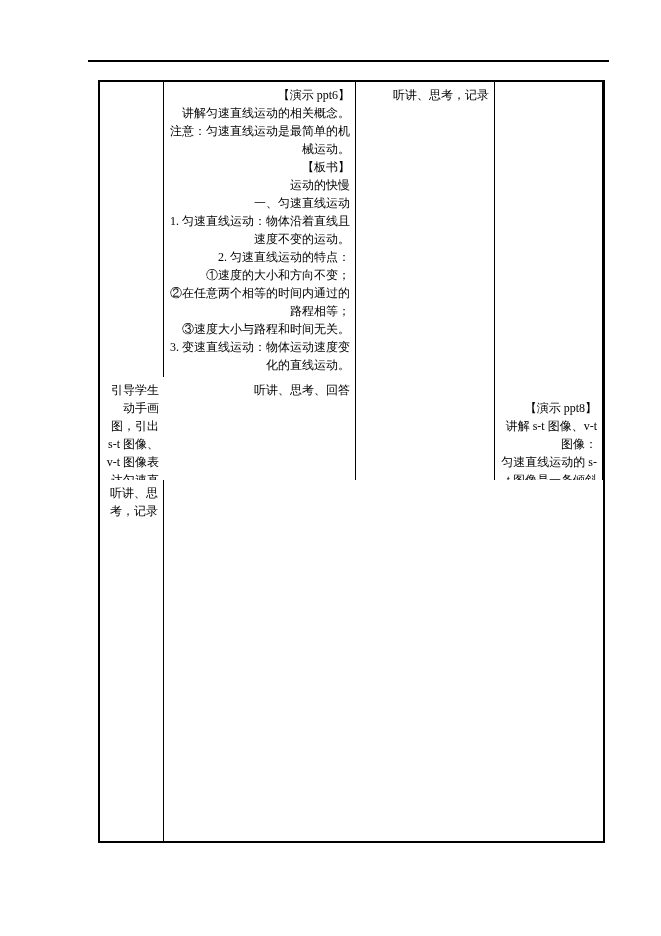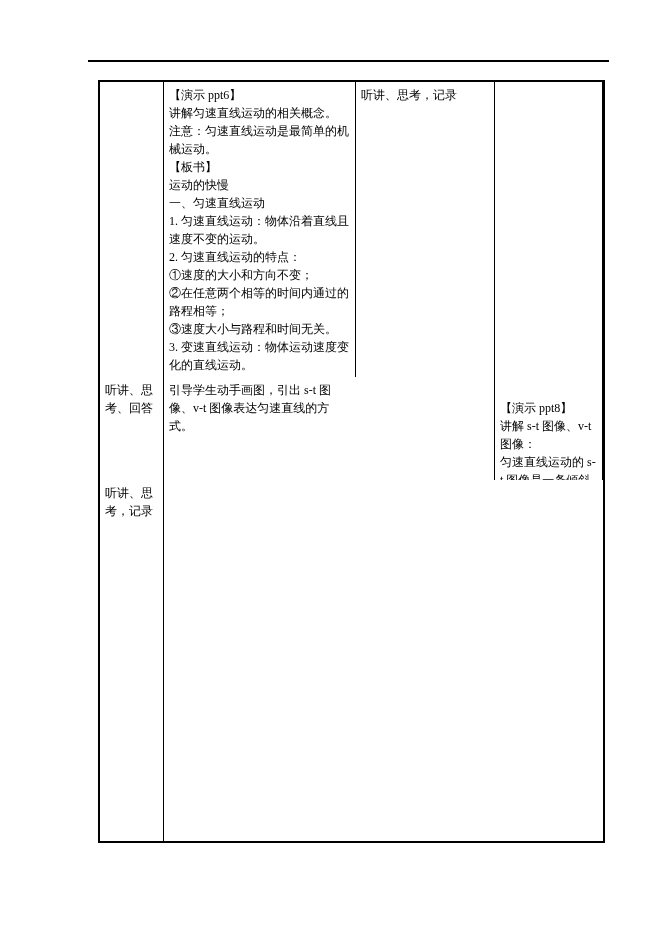--- a/index.html
+++ b/index.html
@@ -3,20 +3,21 @@
 <meta charset="utf-8">
 <style>
   html,body{margin:0;padding:0;background:#ffffff;}
   #page{
     position:relative;
     width:642px;height:936px;
     background:#ffffff;
     font-family:"Liberation Serif","DejaVu Serif",serif;
     color:#000;
     overflow:hidden;
+    text-align:right;
   }
   #top-rule{
     position:absolute;left:88px;top:60px;width:521px;height:2px;
     background:#000;
   }
   #lesson-table{
     position:absolute;left:98px;top:80px;
     width:507px;height:763px;
     border:2px solid #000;
     box-sizing:border-box;
@@ -54,22 +55,22 @@
 一、匀速直线运动
 1. 匀速直线运动：物体沿着直线且速度不变的运动。
 2. 匀速直线运动的特点：
 ①速度的大小和方向不变；
 ②在任意两个相等的时间内通过的路程相等；
 ③速度大小与路程和时间无关。
 3. 变速直线运动：物体运动速度变化的直线运动。</div>
     <div class="cell vline">听讲、思考，记录</div>
 
     <div class="cell vline"></div>
+    <div class="cell">引导学生动手画图，引出 s-t 图像、v-t 图像表达匀速直线的方式。</div>
     <div class="cell vline">听讲、思考、回答</div>
-    <div class="cell">引导学生动手画图，引出 s-t 图像、v-t 图像表达匀速直线的方式。</div>
 
     <div class="cell vline"></div>
     <div class="cell vline">
       <div>【演示 ppt8】
 讲解 s-t 图像、v-t 图像：
 匀速直线运动的 s-t 图像是一条倾斜的直线，观察图像①、②，发现①的速度更大，说明图像越靠近 s 轴，速度越大；
 匀速直线运动的 v-t 图像是一条平行于时间轴的直线，观察图像③、④，发现，④的速度更小，说明图像越靠近 t 轴，速度越小；
 【板书】
 3. s-t 图像</div>
       <div class="chart-wrap" id="st-chart"><svg width="172" height="104">

